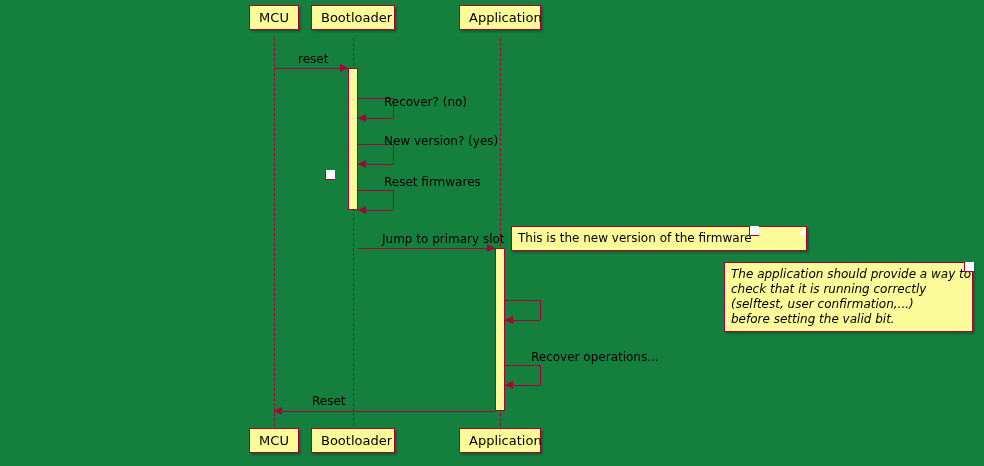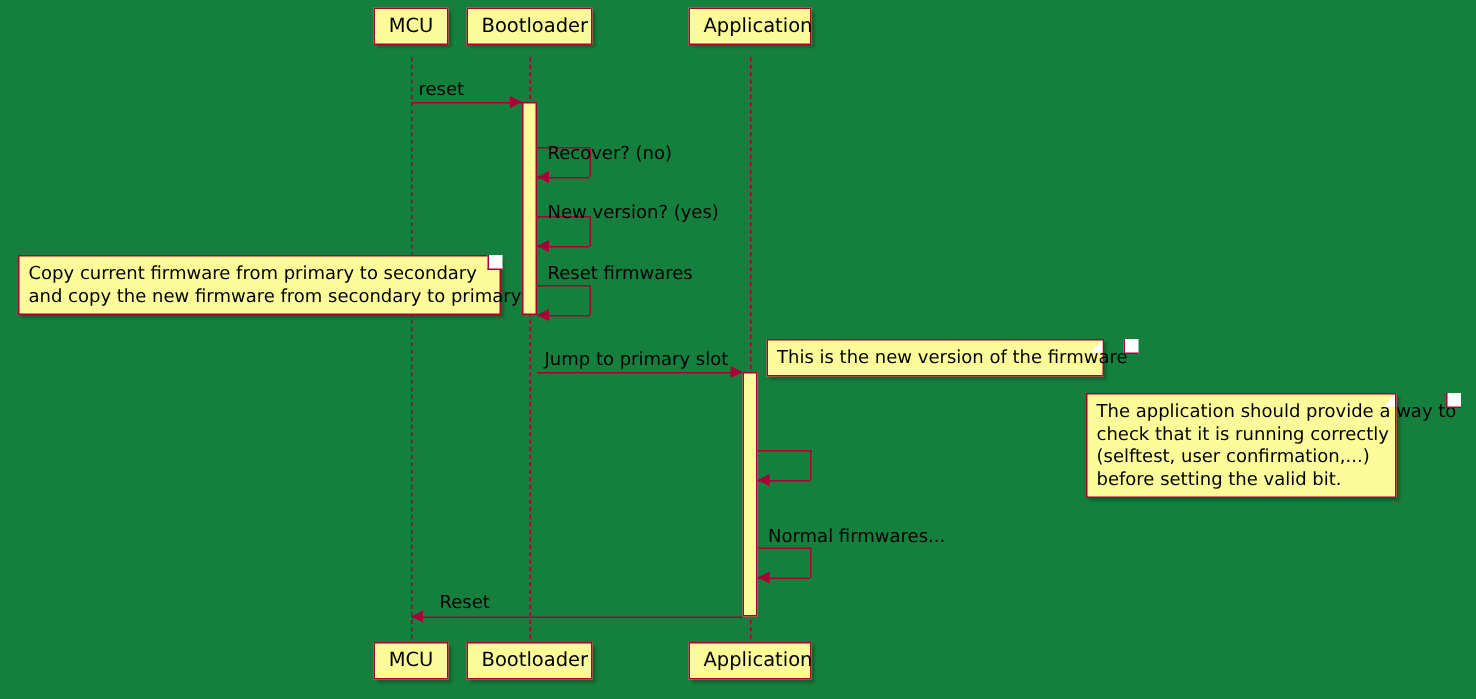--- a/index.html
+++ b/index.html
@@ -44,20 +44,21 @@
   .msg-line {
     position: absolute;
     height: 0;
     border-top: 1px solid #a80036;
   }
   .msg-label {
     position: absolute;
     font-size: 12px;
     color: #000000;
     white-space: nowrap;
+    margin-left: 19px;
   }
   .arrow-head {
     position: absolute;
     width: 0;
     height: 0;
     border-top: 4px solid transparent;
     border-bottom: 4px solid transparent;
   }
   .arrow-right {
     border-left: 8px solid #a80036;
@@ -157,49 +158,47 @@
   <div class="msg-label" style="left:365px; top:134px;">New version? (yes)</div>
 
   <div class="self-msg" style="left:358px; top:190px;">
     <div class="top" style="top:0;"></div>
     <div class="right" style="top:0; height:20px;"></div>
     <div class="bot" style="top:20px;"></div>
   </div>
   <div class="arrow-head arrow-left" style="left:358px; top:206px;"></div>
   <div class="msg-label" style="left:365px; top:175px;">Reset firmwares</div>
 
-  <div class="note" style="left:12px; top:170px; width:322px;">Copy current firmware from primary to secondary
-and copy the new firmware from secondary to primary</div>
   <div class="note-fold" style="left:325px; top:170px;"></div>
 
   <div class="msg-line" style="left:358px; top:248px; width:137px;"></div>
   <div class="arrow-head arrow-right" style="left:487px; top:244px;"></div>
   <div class="msg-label" style="left:363px; top:232px;">Jump to primary slot</div>
 
-  <div class="note" style="left:511px; top:226px; width:225px;">This is the new version of the firmware</div>
+  <div class="note" style="left:511px; top:226px; width:296px;">This is the new version of the firmware</div>
   <div class="note-fold" style="left:749px; top:226px;"></div>
 
   <div class="self-msg" style="left:505px; top:300px;">
     <div class="top" style="top:0;"></div>
     <div class="right" style="top:0; height:20px;"></div>
     <div class="bot" style="top:20px;"></div>
   </div>
   <div class="arrow-head arrow-left" style="left:505px; top:316px;"></div>
 
-  <div class="note" style="left:724px; top:262px; width:207px;">The application should provide a way to
+  <div class="note" style="left:724px; top:262px; width:249px;font-style:italic;">The application should provide a way to
 check that it is running correctly
 (selftest, user confirmation,...)
 before setting the valid bit.</div>
   <div class="note-fold" style="left:964px; top:262px;"></div>
 
   <div class="self-msg" style="left:505px; top:365px;">
     <div class="top" style="top:0;"></div>
     <div class="right" style="top:0; height:20px;"></div>
     <div class="bot" style="top:20px;"></div>
   </div>
   <div class="arrow-head arrow-left" style="left:505px; top:381px;"></div>
-  <div class="msg-label" style="left:512px; top:350px;">Normal firmwares...</div>
+  <div class="msg-label" style="left:512px; top:350px;">Recover operations...</div>
 
   <div class="msg-line" style="left:274px; top:411px; width:221px;"></div>
   <div class="arrow-head arrow-left" style="left:274px; top:407px;"></div>
   <div class="msg-label" style="left:293px; top:394px;">Reset</div>
 
 </div>
 
 </body></html>

